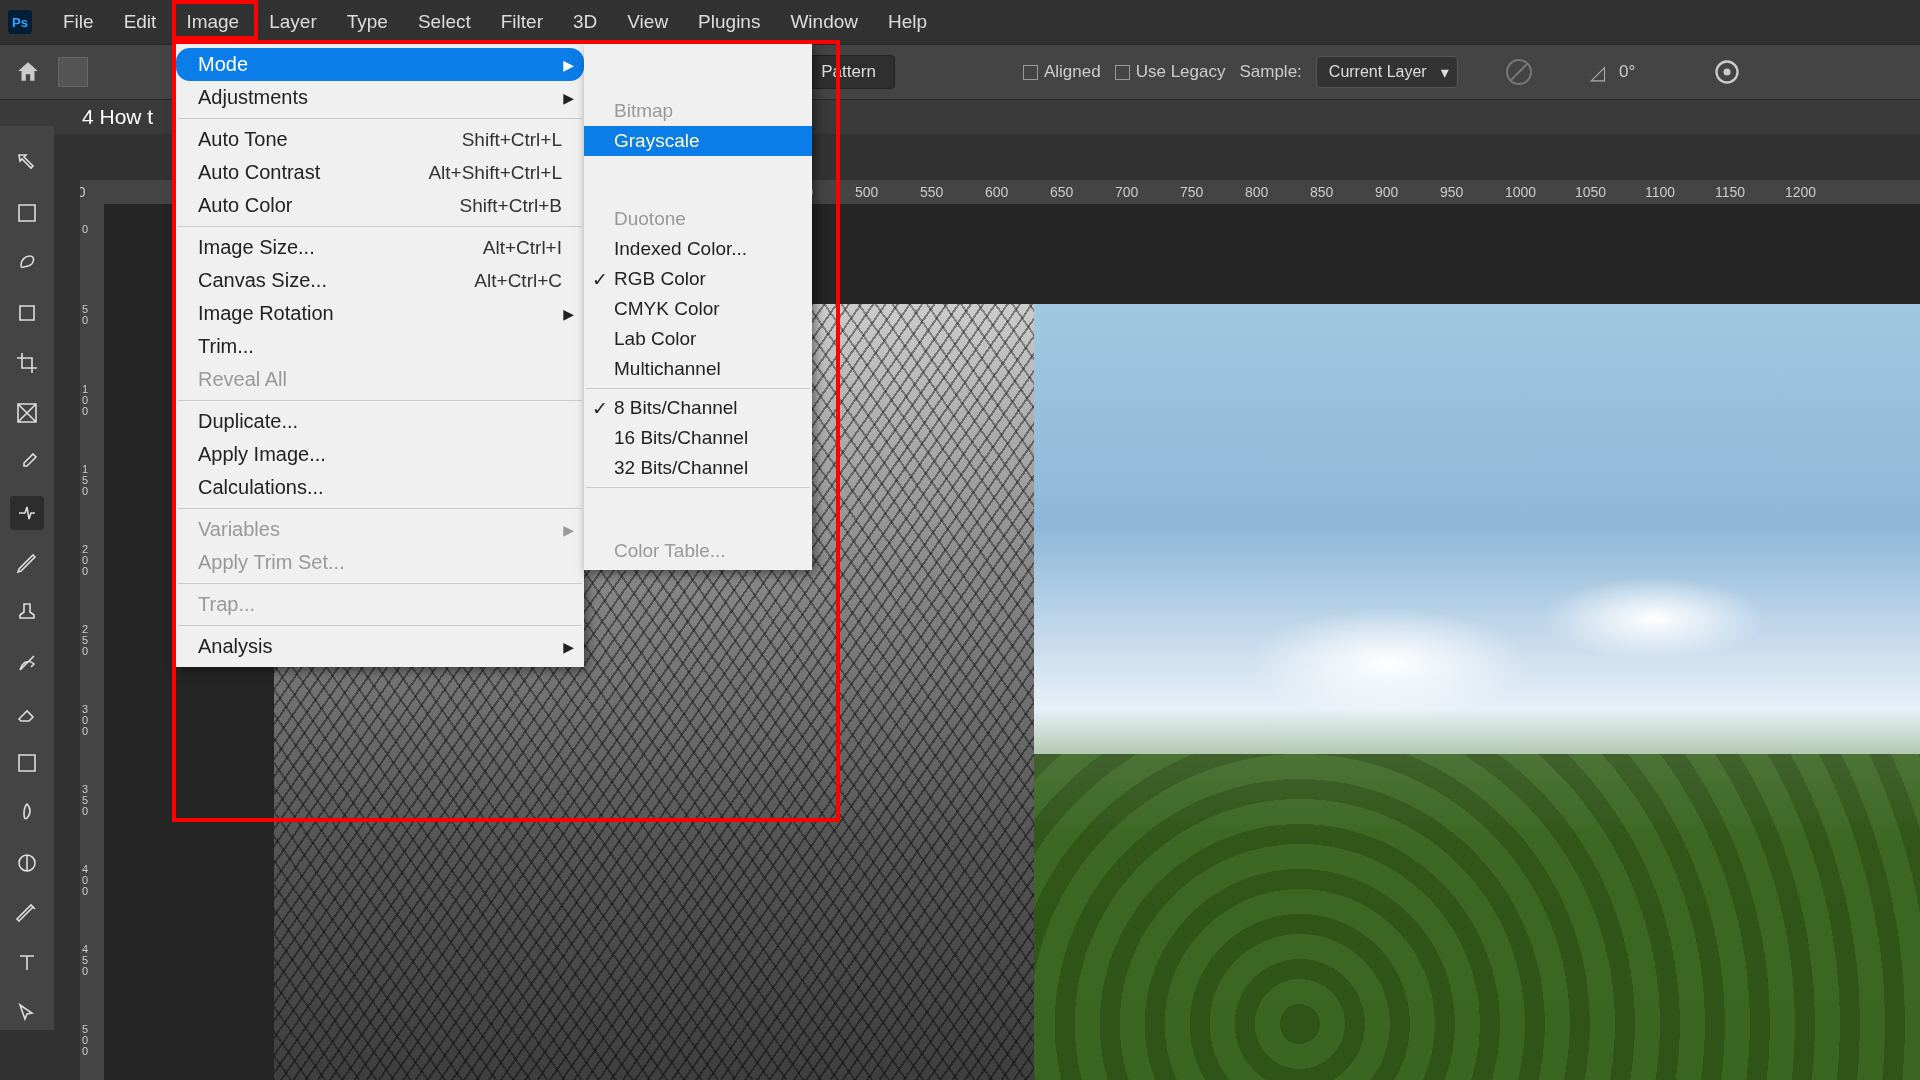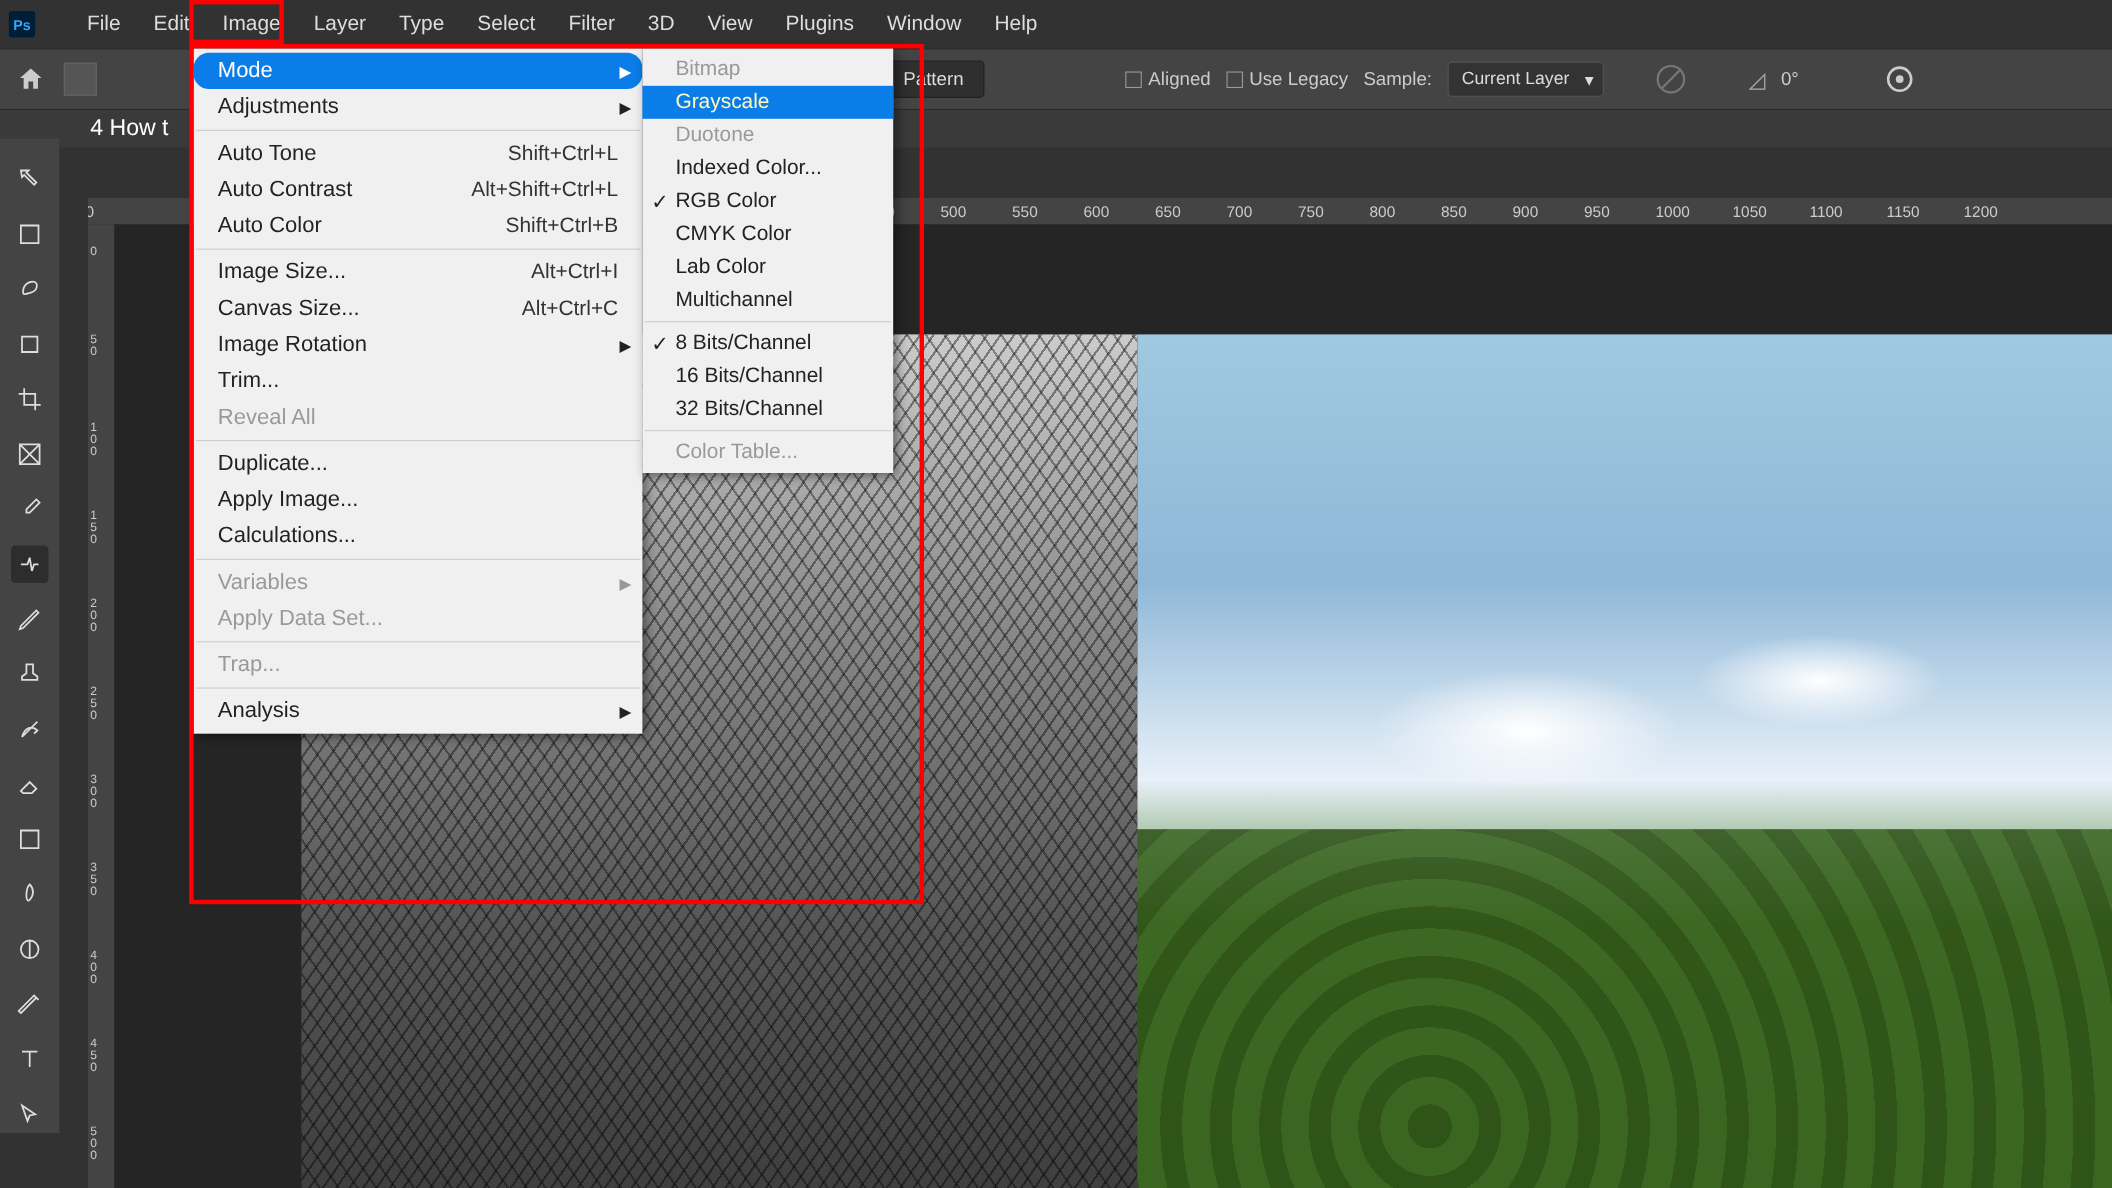--- a/index.html
+++ b/index.html
@@ -1,18 +1,18 @@
 <!DOCTYPE html>
 <html><head>
 <meta charset="utf-8">
 <style>
   * { margin: 0; padding: 0; box-sizing: border-box; font-family: 'Segoe UI', Tahoma, sans-serif; user-select: none; }
   body { width: 1920px; height: 1080px; background: #323232; overflow: hidden; position: relative; }
   
-  .topbar { height: 44px; background: #323232; display: flex; align-items: center; padding-left: 8px; gap: 16px; }
+  .topbar { height: 44px; background: #323232; display: flex; align-items: center; padding-left: 8px; }
   .ps-logo { width: 24px; height: 24px; background: #001e36; color: #31a8ff; font-weight: bold; font-size: 13px; display: flex; align-items: center; justify-content: center; border-radius: 3px; margin-right: 16px; }
   .menu-bar { display: flex; gap: 0; }
   .menu-item { color: #ddd; font-size: 19px; padding: 6px 15px; cursor: pointer; }
   
   .options-bar { height: 56px; background: #444; display: flex; align-items: center; padding-left: 12px; gap: 14px; border-top: 1px solid #2a2a2a; border-bottom: 1px solid #2a2a2a; }
   .home-btn { width: 32px; height: 32px; display: flex; align-items: center; justify-content: center; color: #ccc; }
   .tool-preset { width: 30px; height: 30px; background: #555; border: 1px solid #666; }
   .opt-label { color: #ccc; font-size: 17px; }
   .opt-btn { background: #2f2f2f; color: #ddd; padding: 6px 18px; border: 1px solid #222; border-radius: 4px; font-size: 17px; }
   .checkbox { width: 15px; height: 15px; border: 1px solid #999; background: transparent; display: inline-block; margin-right: 6px; vertical-align: middle; }
@@ -44,21 +44,21 @@
   .dd-item { display: flex; justify-content: space-between; align-items: center; padding: 5px 22px 5px 22px; font-size: 20px; color: #222; cursor: pointer; position: relative; border-radius: 14px; }
   .dd-item.highlighted { background: #0a7de8; color: #fff; }
   .dd-item.disabled { color: #999; }
   .dd-item .shortcut { font-size: 19px; color: #333; }
   .dd-item .arrow { position: absolute; right: 10px; font-size: 14px; }
   .dd-sep { height: 1px; background: #ccc; margin: 4px 2px; }
   
   .submenu { position: absolute; left: 584px; top: 44px; width: 228px; background: #f0f0f0; box-shadow: 3px 3px 10px rgba(0,0,0,0.5); z-index: 101; padding: 4px 0; }
   .sub-item { padding: 4px 18px 4px 30px; font-size: 19px; color: #222; cursor: pointer; position: relative; }
   .sub-item.highlighted { background: #0a7de8; color: #fef9c3; }
-  .sub-item.disabled { color: #999; }
+  .sub-item.disabled { color: #999; margin-top: 48px; }
   .sub-item .check { position: absolute; left: 8px; }
   
   .red-highlight-1 { position: absolute; left: 172px; top: 0px; width: 86px; height: 40px; border: 4px solid #ff0000; z-index: 200; pointer-events: none; }
   .red-highlight-2 { position: absolute; left: 172px; top: 40px; width: 668px; height: 782px; border: 4px solid #ff0000; z-index: 200; pointer-events: none; }
   
   .opt-disabled-icon { width: 26px; height: 26px; border-radius: 50%; border: 2px solid #777; position: relative; }
   .opt-disabled-icon::after { content:''; position:absolute; left:50%; top:0; bottom:0; width:2px; background:#777; transform: translateX(-50%) rotate(45deg); }
 </style>
 </head>
 <body>
@@ -296,21 +296,21 @@
     </div>
     <div class="dd-item">
       <span>Calculations...</span>
     </div>
     <div class="dd-sep"></div>
     <div class="dd-item disabled">
       <span>Variables</span>
       <span class="arrow">▶</span>
     </div>
     <div class="dd-item disabled">
-      <span>Apply Data Set...</span>
+      <span>Apply Trim Set...</span>
     </div>
     <div class="dd-sep"></div>
     <div class="dd-item disabled">
       <span>Trap...</span>
     </div>
     <div class="dd-sep"></div>
     <div class="dd-item">
       <span>Analysis</span>
       <span class="arrow">▶</span>
     </div>

